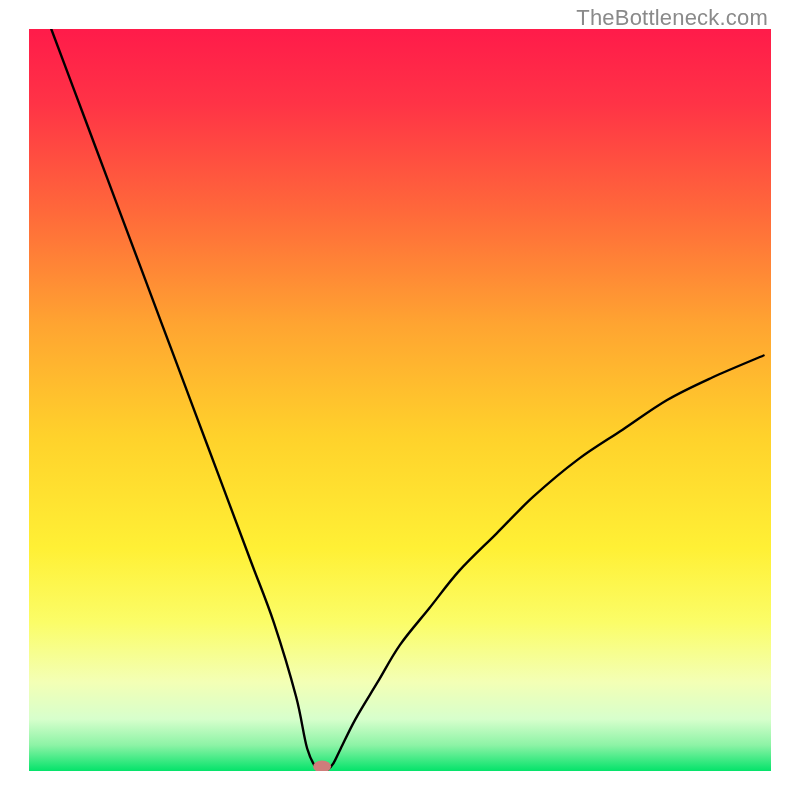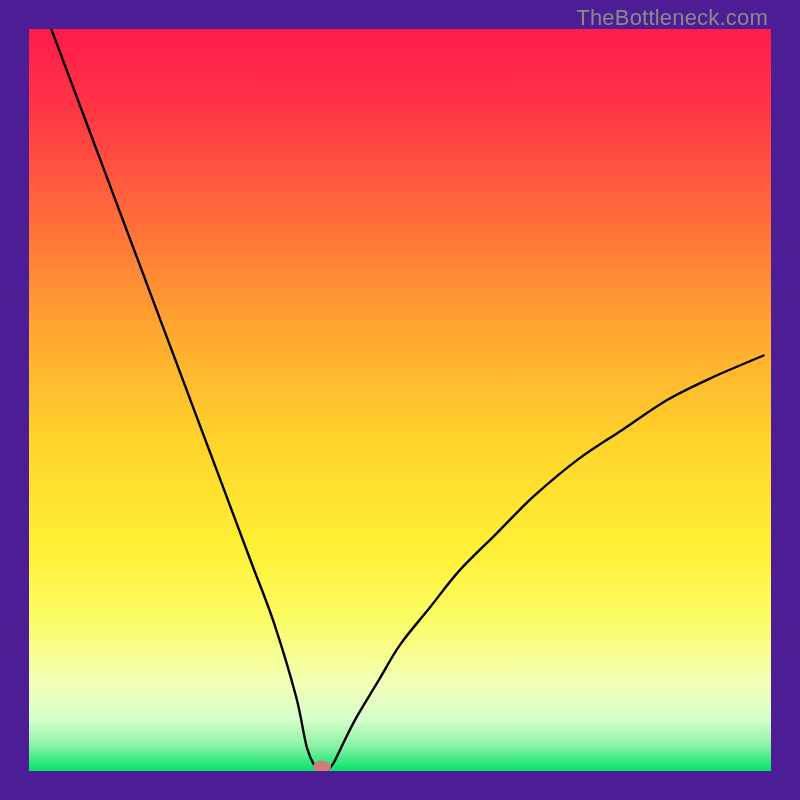--- a/index.html
+++ b/index.html
@@ -10,21 +10,21 @@
     background: #000;
     overflow: hidden;
     font-family: Arial, Helvetica, sans-serif;
   }
   .frame {
     position: absolute;
     left: 0;
     top: 0;
     width: 800px;
     height: 800px;
-    background: #4c1d95;
+    background: #ffffff;
   }
   .plot-area {
     position: absolute;
     left: 29px;
     top: 29px;
     width: 742px;
     height: 742px;
     
   }
   .watermark {

